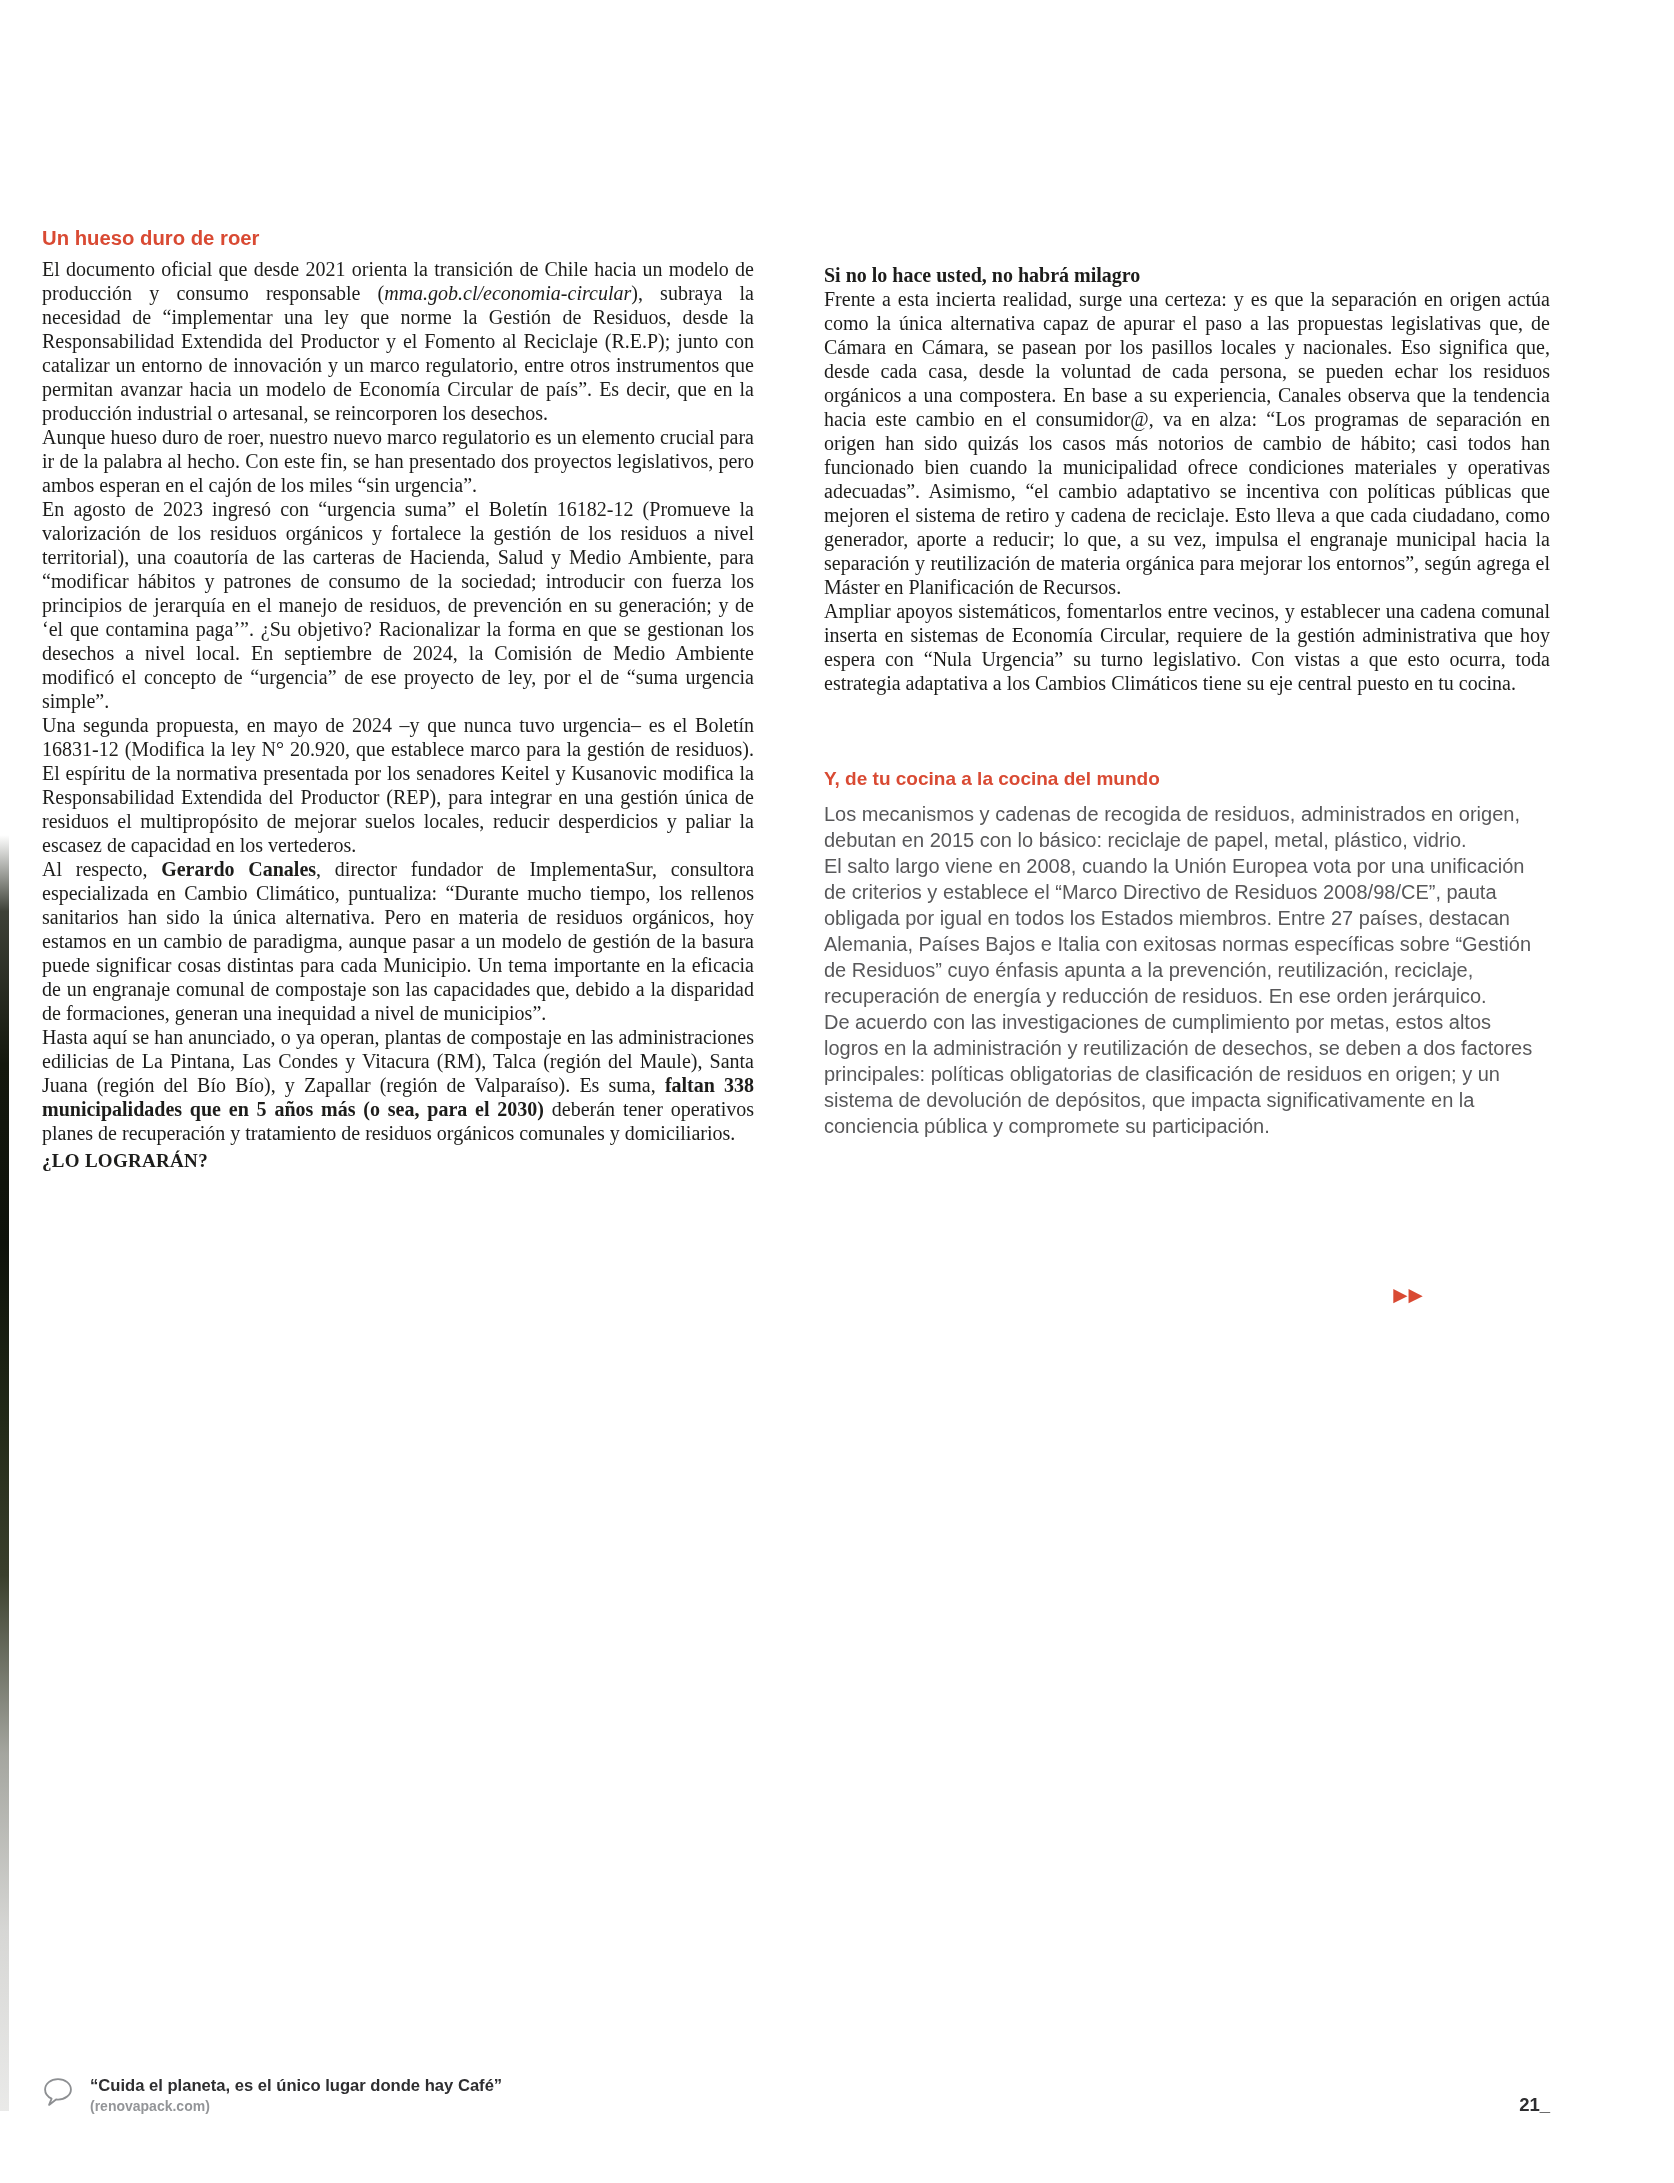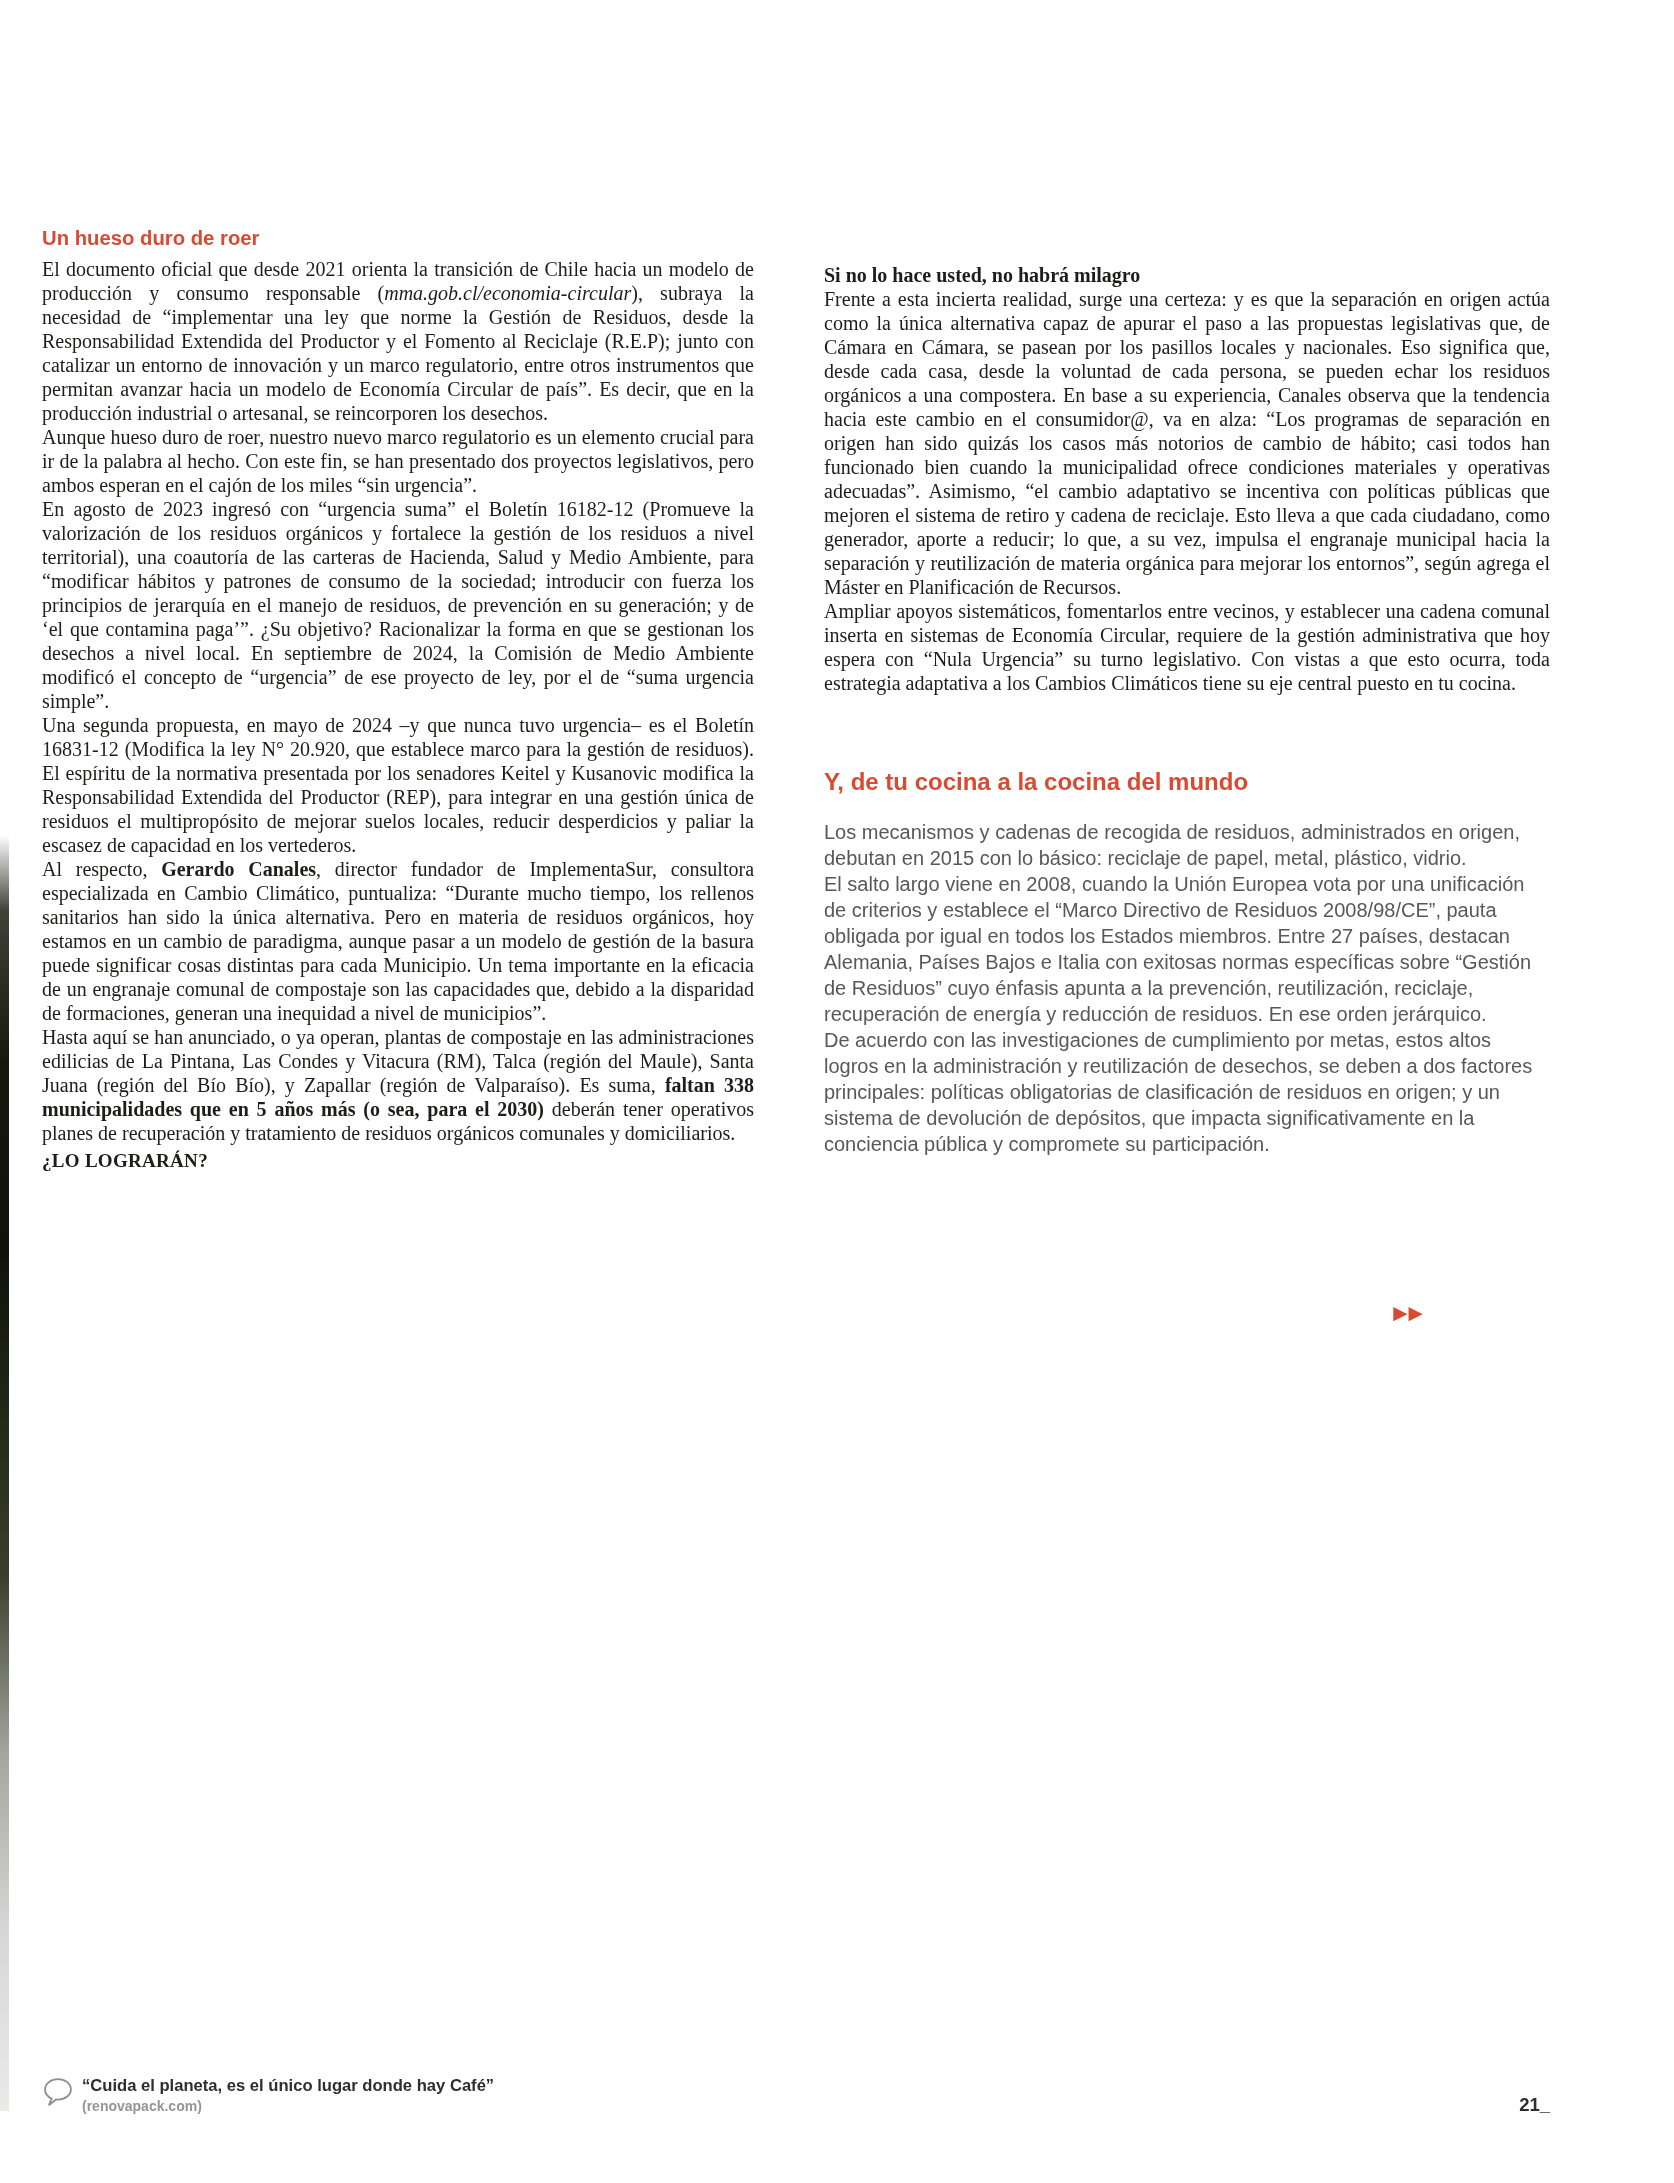--- a/index.html
+++ b/index.html
@@ -74,24 +74,24 @@
   .closing{
     margin-top:2.5px;
     font-family:"Liberation Serif", serif;
     font-weight:700;
     font-size:19px;
     line-height:27px;
     letter-spacing:0.3px;
     color:var(--body-text);
   }
   .sans-heading{
-    margin:73px 0 22px 0;
-    font-family:"Liberation Sans", sans-serif;
-    font-weight:700;
-    font-size:24px;
+    margin:73px 0 10px 0;
+    font-family:"Liberation Sans", sans-serif;
+    font-weight:700;
+    font-size:19px;
     line-height:1.2;
     color:var(--accent);
   }
   .sans-intro{
     font-family:"Liberation Sans", sans-serif;
     font-weight:700;
     font-size:20px;
     line-height:26px;
     color:#2e2e30;
   }
@@ -114,21 +114,21 @@
   }
   .footer{
     position:absolute;
     left:42px;
     top:2075px;
     width:1508px;
     display:flex;
     align-items:flex-start;
   }
   .bubble{flex:0 0 auto; margin-top:1.2px;}
-  .footer-text{margin-left:8px;}
+  .footer-text{margin-left:16px;}
   .footer-quote{
     font-family:"Liberation Sans", sans-serif;
     font-weight:700;
     font-size:16.6px;
     line-height:21px;
     color:#2e2e30;
   }
   .footer-source{
     font-family:"Liberation Sans", sans-serif;
     font-weight:700;

